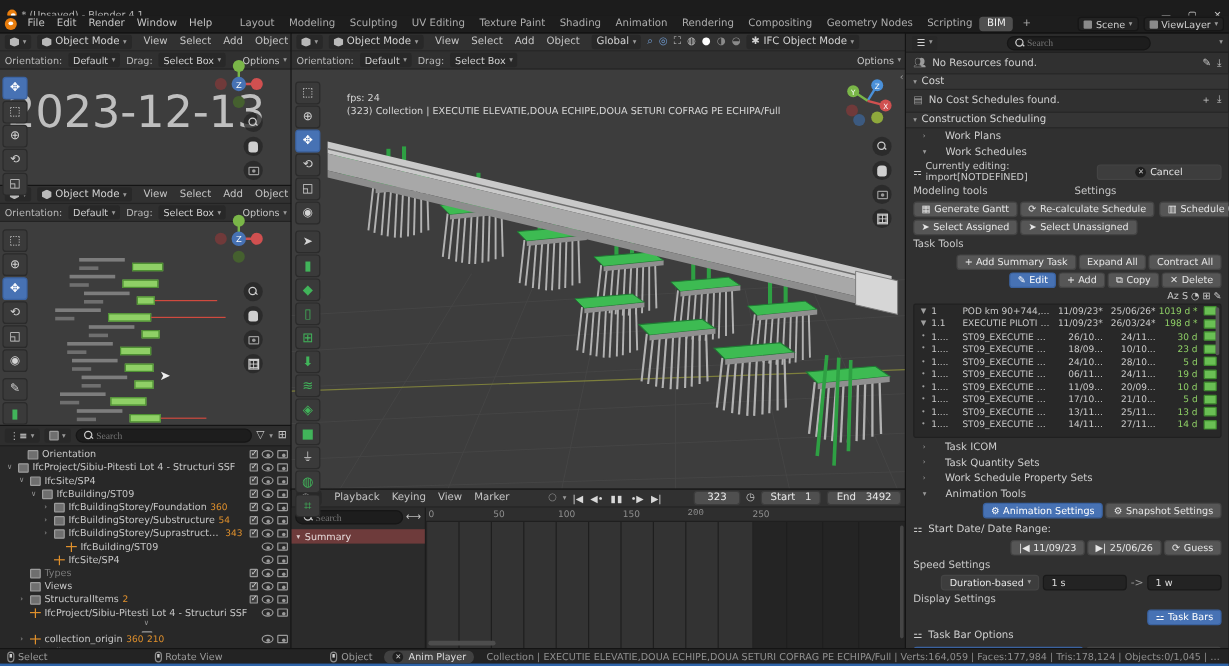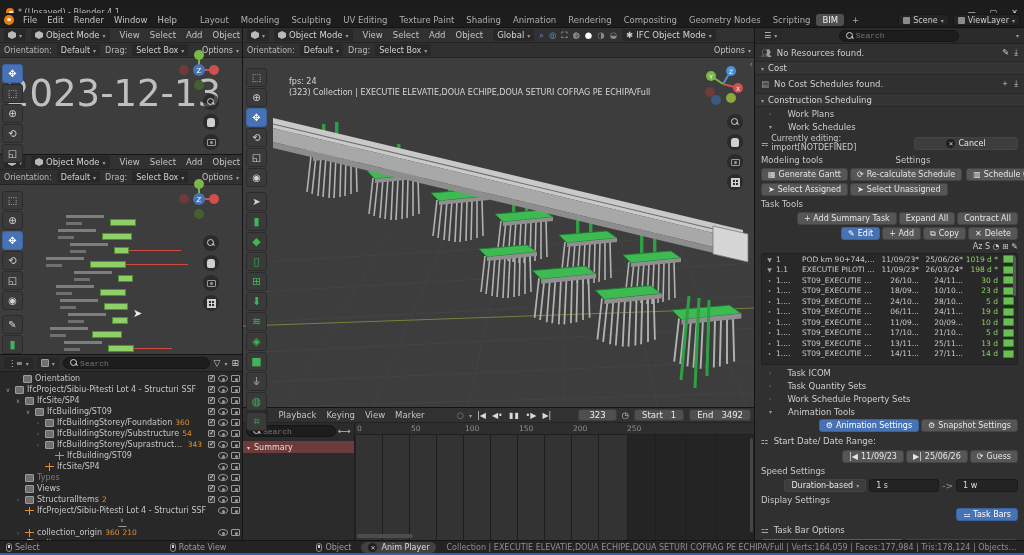--- a/index.html
+++ b/index.html
@@ -50,21 +50,21 @@
   .gbar-row{position:absolute;left:0;width:100%;height:10px}
   .gbar-lbl{position:absolute;top:-4px;height:3px;width:38px;background:rgba(205,205,205,.45)}
   .gbar-lbl2{position:absolute;top:3px;height:3px;width:16px;background:rgba(205,205,205,.35)}
   .gbar{position:absolute;top:0;height:7px;background:#8fd066;border:1px solid #4e8f33}
   .gred{position:absolute;top:3px;height:1px;background:#d04a3f}
   
   #outliner{background:#282828}
   .ohdr{height:17px;background:#2e2e2e;display:flex;align-items:center;gap:4px;padding:0 4px;border-bottom:1px solid #1d1d1d}
   .search{display:flex;align-items:center;gap:3px;background:#1d1d1d;border:1px solid #161616;
     border-radius:7px;height:12px;padding:0 6px;color:#8a8a8a;flex:1}
-  .search input{background:transparent;border:0;outline:0;color:#cfcfcf;font-size:8px;width:100%;font-family:Liberation Mono, monospace}
+  .search input{background:transparent;border:0;outline:0;color:#cfcfcf;font-size:8px;width:100%;font-family:Liberation Serif, serif}
   .orow{display:flex;align-items:center;height:11px;gap:3px;padding-right:3px;color:#c6c6c6;font-size:8px;white-space:nowrap;overflow:hidden}
   .orow .arr{width:8px;color:#9a9a9a;font-size:6px;text-align:center;flex:none}
   .ic{flex:none;position:relative;width:9px;height:8px}
   .ic-col{background:#6f6f6f;border:1px solid #9c9c9c;border-radius:1px}
   .ic-axis::before{content:"";position:absolute;left:0;top:3px;width:9px;height:1px;background:#e0902c}
   .ic-axis::after{content:"";position:absolute;left:4px;top:0;width:1px;height:8px;background:#e0902c}
   .ic-a::before{content:"a";position:absolute;left:1px;top:-2px;color:#d23c3c;font-size:9px;font-weight:bold}
   .badge{color:#e0902c;font-size:7.5px;flex:none}
   .tlrow .badge{color:#39c06a}
   .orow.dim{color:#7a7a7a}
@@ -835,21 +835,21 @@
       <div class="tl-summary">
           <span class="chev" style="color:#e0d0d0">▾</span>
           <span>Summary</span>
         </div>
     </div>
     <div class="tl-ruler" id="tlruler">
         <span style="left: 2px;">0</span>
         <span style="left: 56px;">50</span>
         <span style="left: 110px;">100</span>
         <span style="left: 164px;">150</span>
-        <span style="left: 218px;">200</span>
+        <span style="left: 218px; font-family: Liberation Mono, monospace;">200</span>
         <span style="left: 272px;">250</span>
       </div>
     <div class="tl-grid">
       <div class="tl-band"></div>
       <div class="tl-vline" style="left:27px"></div>
         <div class="tl-vline" style="left:54px"></div>
       <div class="tl-vline" style="left:81px"></div>
         <div class="tl-vline" style="left:108px"></div>
       <div class="tl-vline" style="left:135px"></div>
         <div class="tl-vline" style="left:162px"></div>
@@ -1143,21 +1143,21 @@
       <span>Task Bar Options</span>
     </div>
     <div class="btnrow" style="gap:2px">
       <span class="b blue" style="flex:1.3"></span>
       <span class="b" style="flex:1"></span>
     </div>
   </div>
 
   <div id="statusbar">
     <span><span class="mouse-ico"></span><span>Select</span></span>
-    <span style="margin-left:120px"><span class="mouse-ico"></span><span>Rotate View</span></span>
+    <span style="margin-left:79px"><span class="mouse-ico"></span><span>Rotate View</span></span>
     <span style="margin-left:80px"><span class="mouse-ico"></span><span>Object</span></span>
     <span class="statpill" style="">
       <span class="xdot">✕</span>
         <span>Anim Player</span>
     </span>
     <span class="statinfo">Collection | EXECUTIE ELEVATIE,DOUA ECHIPE,DOUA SETURI COFRAG PE ECHIPA/Full | Verts:164,059 | Faces:177,984 | Tris:178,124 | Objects:0/1,045 | 4.1.0   BlenderBIM Add-on v0.0.240402-e0df22f</span>
   </div>
 
 </div>
 

